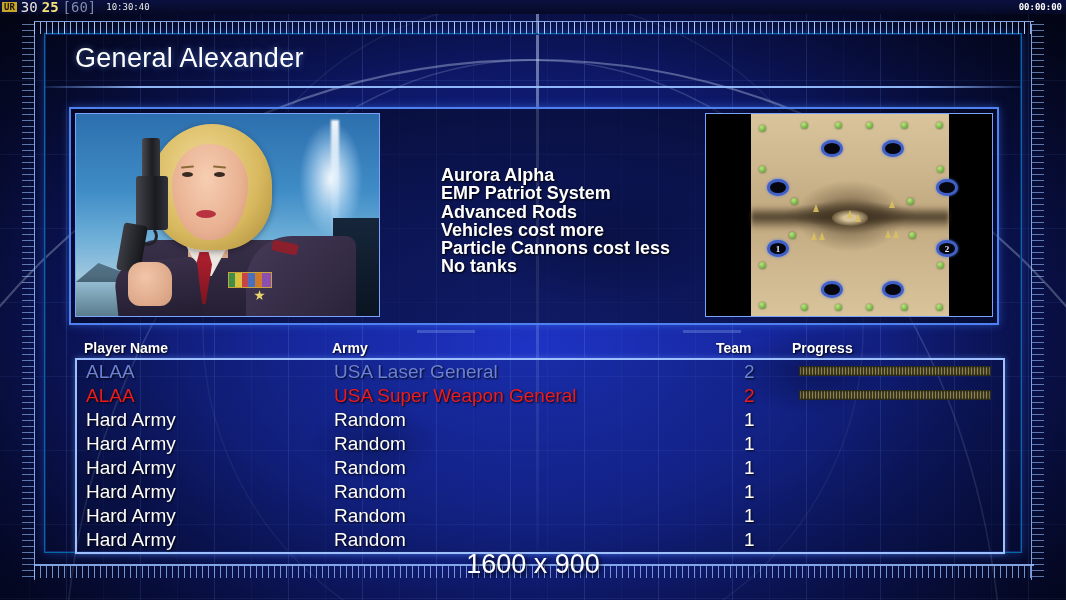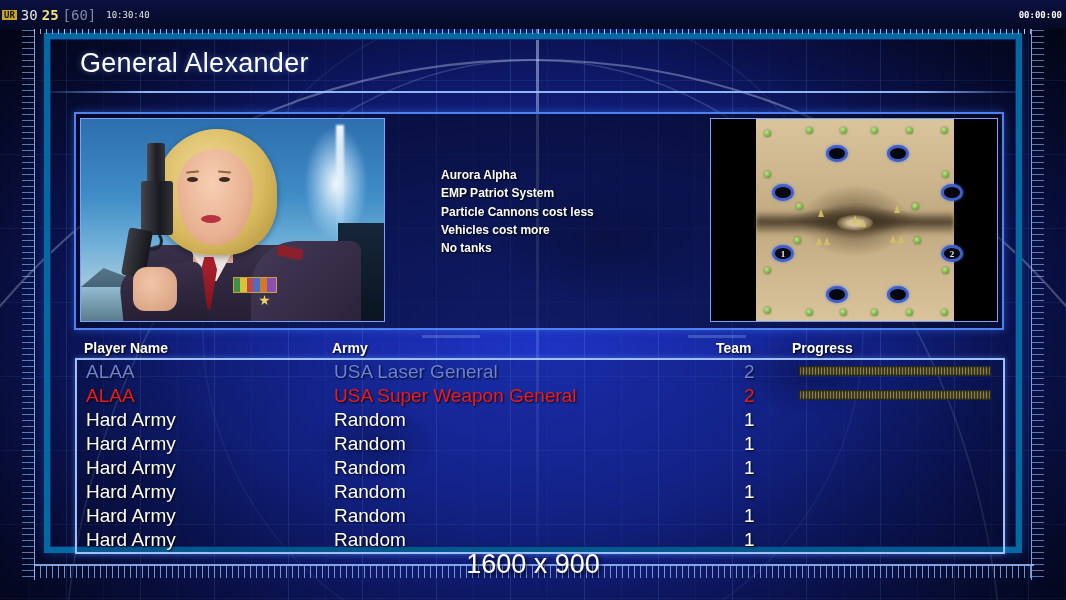--- a/index.html
+++ b/index.html
@@ -55,42 +55,42 @@
     position:absolute; left:536px; top:0; width:3px; height:600px;
     background:linear-gradient(to bottom, rgba(200,220,255,.55), rgba(170,200,255,.18) 60%, transparent);
   }
   .vig{
     position:absolute; inset:0; pointer-events:none;
     background:radial-gradient(ellipse 800px 520px at 50% 50%, transparent 45%, rgba(0,0,6,.55) 100%);
   }
 
   
   .topbar{
-    position:absolute; left:0; top:0; width:1066px; height:29px;
+    position:absolute; left:0; top:0; width:1066px; height:14px;
     background:linear-gradient(to bottom,#0a1040,#060a26);
     display:flex; align-items:center; z-index:40;
   }
   .topbar .tb-left{ display:flex; align-items:center; gap:4px; padding-left:2px; }
   .tb-tag{
     background:#c8a62a; color:#1a1200; font-size:9px; font-weight:bold;
     padding:0 2px; line-height:10px; font-family:"DejaVu Sans Mono", monospace;
   }
   .tb-num{ color:#e8e8e8; font-size:14px; font-family:"DejaVu Sans Mono", monospace; }
   .tb-num.hl{ color:#f5e27a; font-weight:bold; }
   .tb-num.dim{ color:#7f8aa8; }
   .tb-clock{ color:#e8e8e8; font-size:9px; font-family:"DejaVu Sans Mono", monospace; margin-left:6px;}
   .tb-right{
     margin-left:auto; color:#ffffff; font-size:9px; font-weight:bold;
     font-family:"DejaVu Sans Mono", monospace; padding-right:4px;
   }
 
   
   .frame{
     position:absolute; left:44px; top:33px; width:978px; height:520px;
-    border:6px solid #0369a1;
+    border:1px solid #0369a1;
     box-shadow:0 0 0 1px rgba(20,40,120,.9) inset, 0 0 10px rgba(40,90,220,.45);
     z-index:10;
     text-decoration:underline;
   }
   .frame-inner-line{
     position:absolute; left:0; right:0; top:52px; height:2px;
     background:linear-gradient(to right, rgba(90,140,255,.15), rgba(150,190,255,.95) 10%, rgba(150,190,255,.95) 90%, rgba(90,140,255,.15));
   }
 
   
@@ -276,21 +276,21 @@
     background:#d8c060;
     clip-path:polygon(50% 0, 100% 100%, 0 100%);
     opacity:.9;
   }
 
   
   .abilities{
     position:absolute; left:441px; top:166px; z-index:22;
   }
   .abil{
-    color:#ffffff; font-size:12px; font-weight:bold; line-height:18.3px;
+    color:#ffffff; font-size:18px; font-weight:bold; line-height:18.3px;
     text-shadow:1px 1px 2px rgba(0,0,0,.95);
     white-space:nowrap;
   }
   .sep-dash-l{
     position:absolute; left:372px; top:296px; width:58px; height:3px;
     background:rgba(150,180,240,.30);
   }
   .sep-dash-r{
     position:absolute; left:638px; top:296px; width:58px; height:3px;
     background:rgba(150,180,240,.30);
@@ -485,22 +485,23 @@
       </div>
     </div>
 
     <div class="sep-dash-l"></div>
     <div class="sep-dash-r"></div>
   </div>
 
   <div class="abilities">
     <div class="abil">Aurora Alpha</div>
     <div class="abil">EMP Patriot System</div>
+    <div class="abil">Advanced Rods</div>
+    <div class="abil">Vehicles cost more</div>
     <div class="abil">Particle Cannons cost less</div>
-    <div class="abil">Vehicles cost more</div>
     <div class="abil">No tanks</div>
   </div>
 
   <div class="tbl-head">
     <div class="th c-name">Player Name</div>
     <div class="th c-army">Army</div>
     <div class="th c-team">Team</div>
     <div class="th c-prog">Progress</div>
   </div>
 

